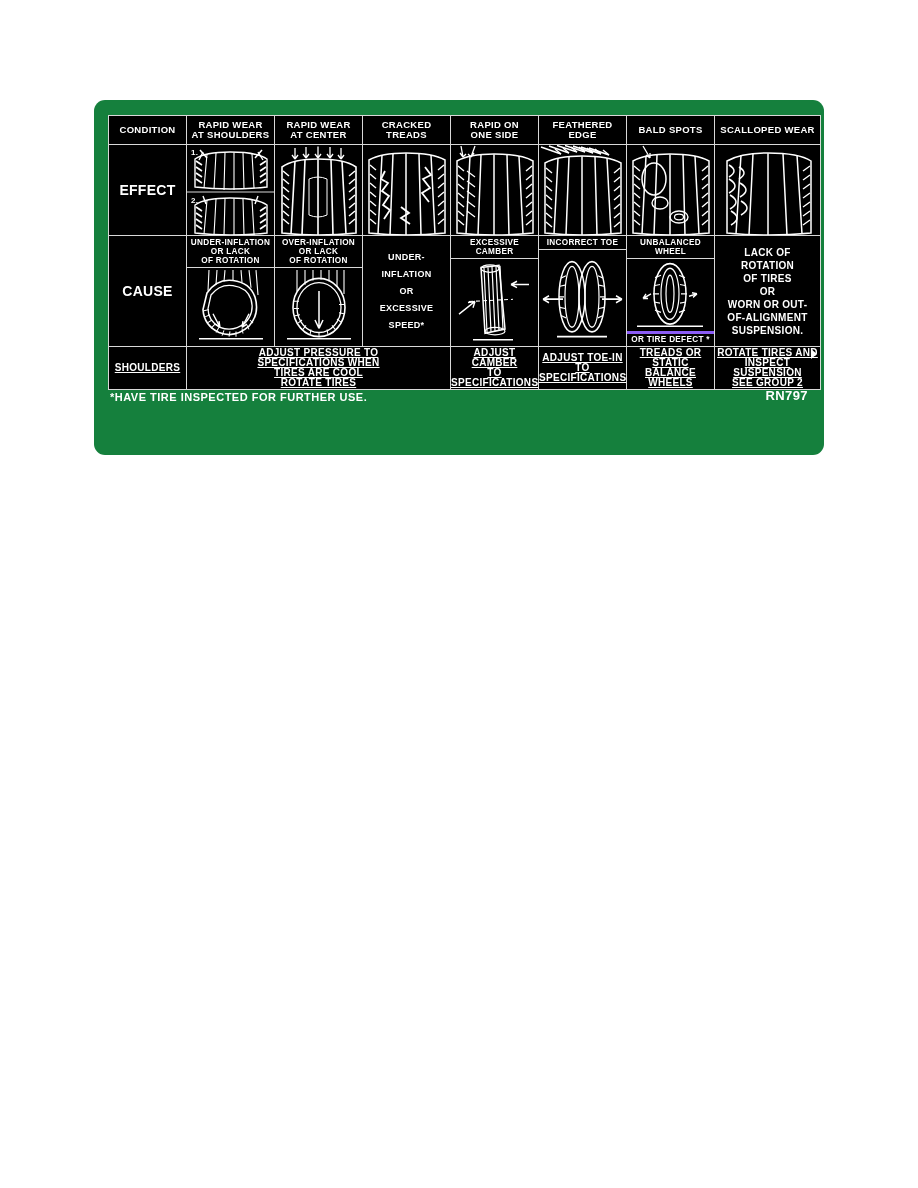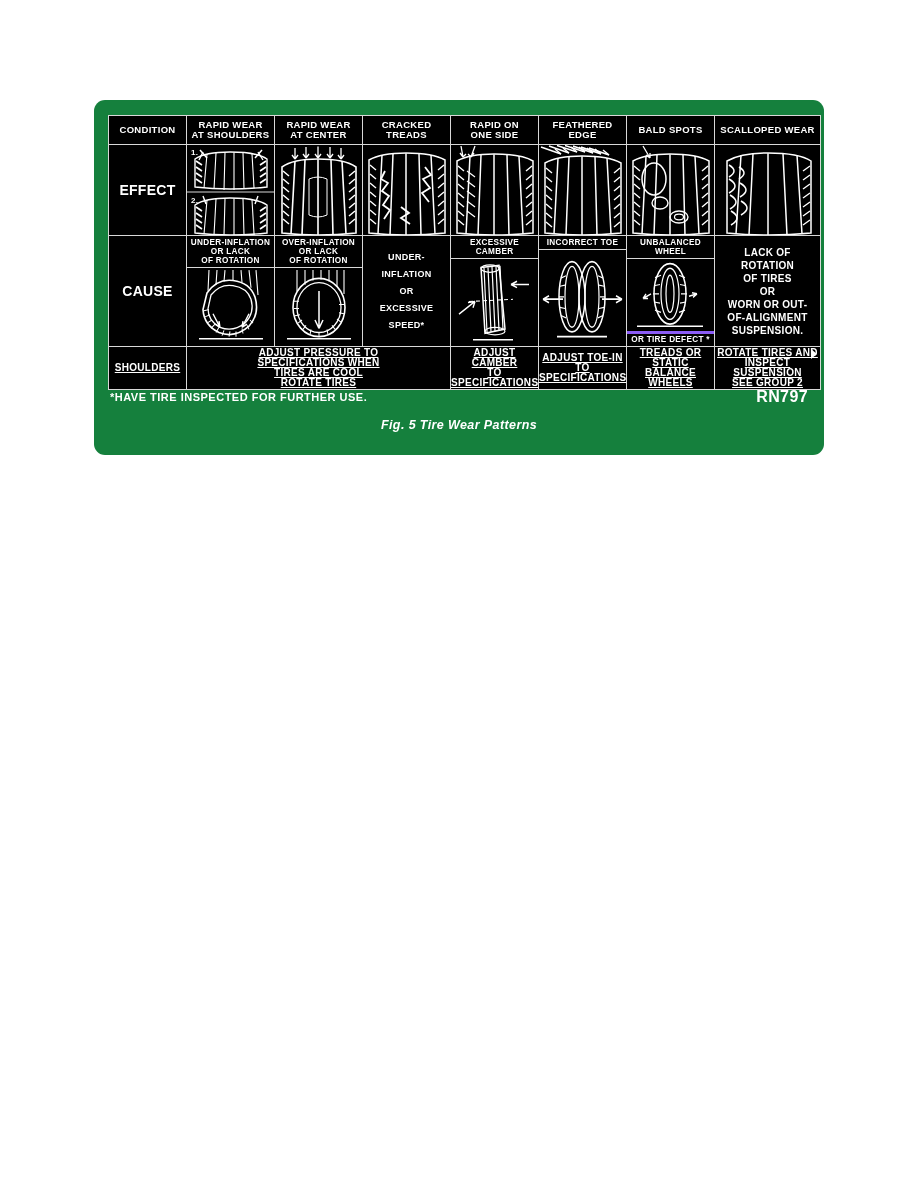--- a/index.html
+++ b/index.html
@@ -135,21 +135,21 @@
     color: #ffffff;
     font-size: 11px;
     font-weight: bold;
     letter-spacing: 0.5px;
   }
   #figure-code {
     position: absolute;
     right: 16px;
     top: 288px;
     color: #ffffff;
-    font-size: 16px;
+    font-size: 13px;
     font-weight: bold;
     letter-spacing: 0.4px;
   }
   #figure-caption {
     position: absolute;
     left: 0;
     right: 0;
     top: 318px;
     text-align: center;
     color: #ffffff;
@@ -572,15 +572,14 @@
 
   </tbody>
     </table>
 
   <div id="corner-tick"></div>
 
   <div id="footnote">*HAVE TIRE INSPECTED FOR FURTHER USE.</div>
 
   <div id="figure-code">RN797</div>
 
-  <div id="figure-caption">Fig. 5 Tire Wear Patterns</div>
 
 </div>
 
 </body></html>

